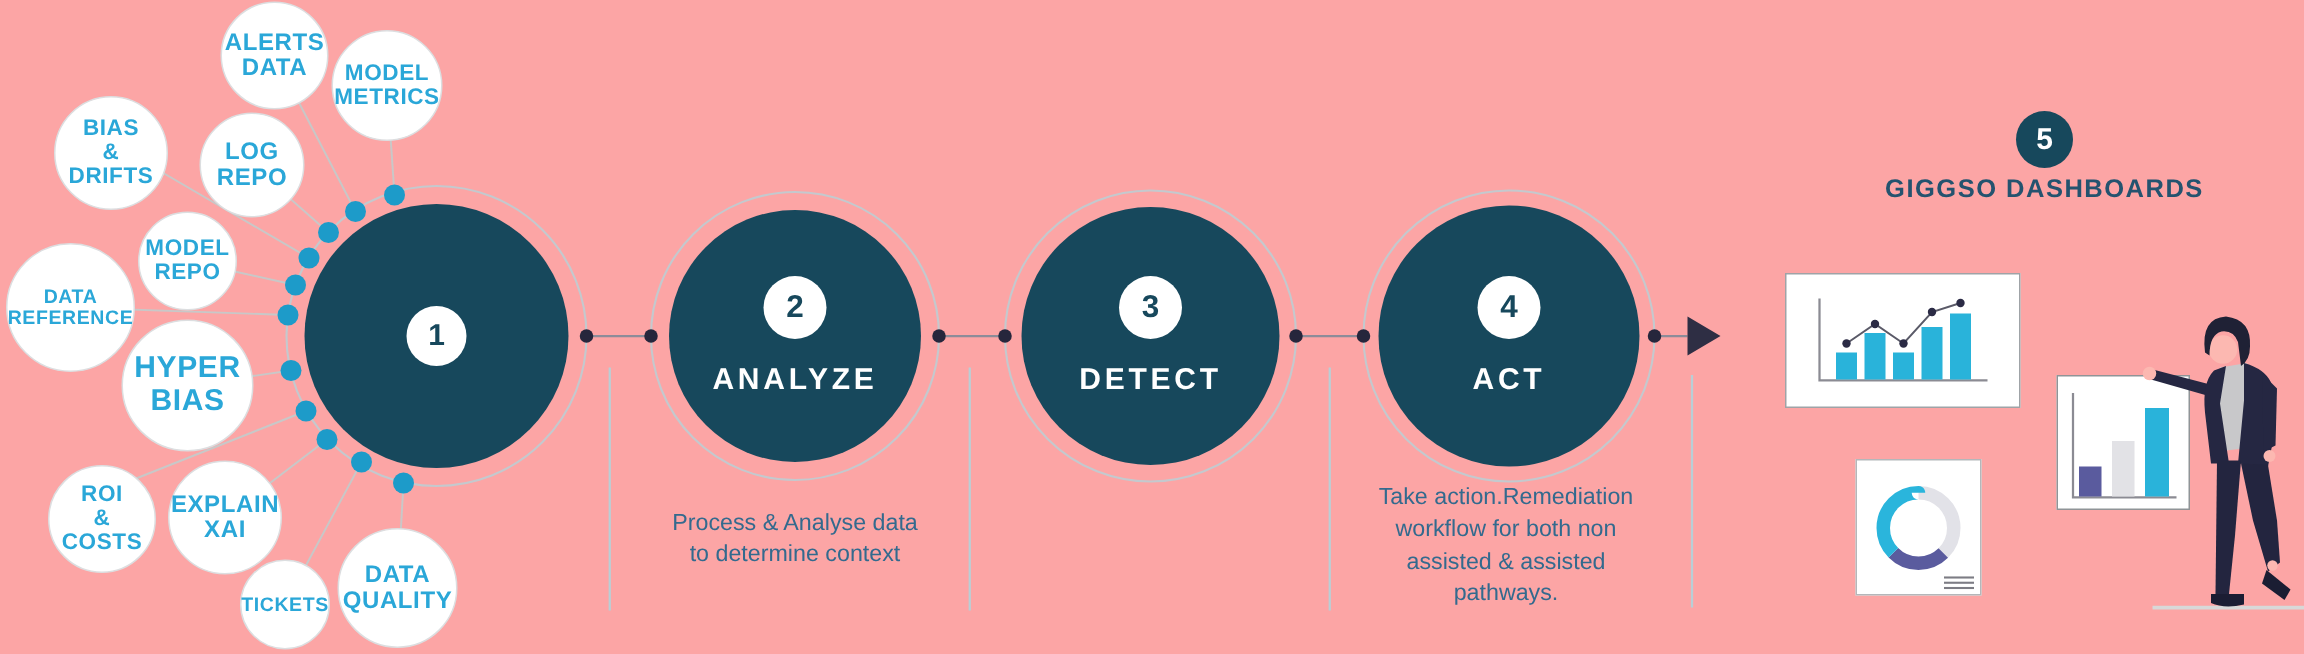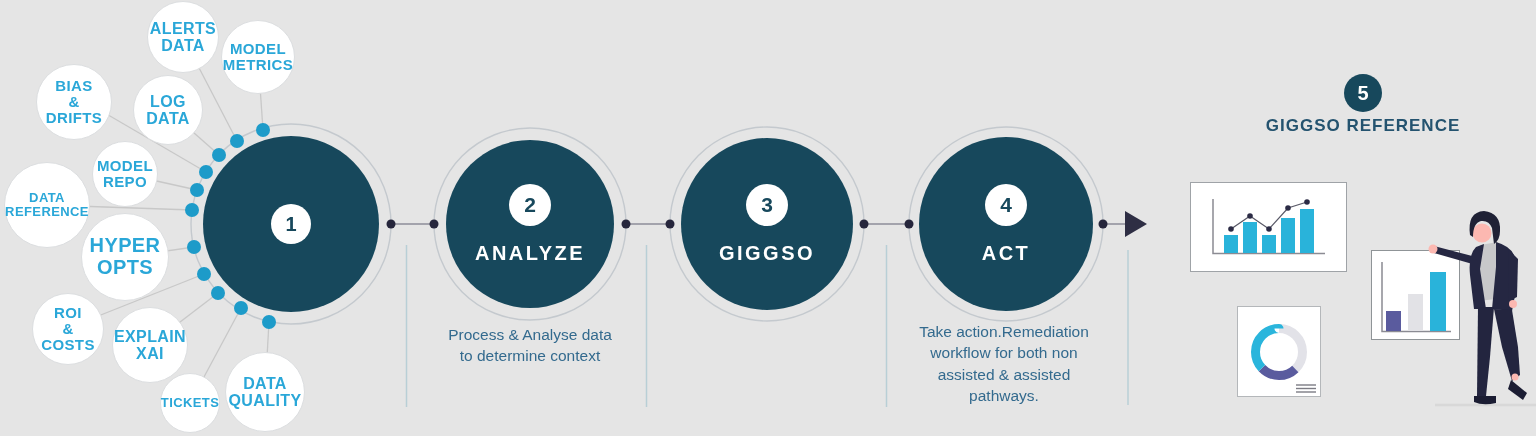--- a/index.html
+++ b/index.html
@@ -1,17 +1,17 @@
 <!DOCTYPE html>
 <html><head>
 <meta charset="utf-8">
 <style>
   html,body{margin:0;padding:0;background:#ffffff;}
   .canvas{
-    position:relative;width:1536px;height:436px;background:#e5e5e5;overflow:hidden;
+    position:relative;width:1536px;height:436px;background:#fca5a5;overflow:hidden;
     font-family:"Liberation Sans", sans-serif;
   }
   .layer{position:absolute;left:0;top:0;}
   
   .bubble{
     position:absolute;border:1.5px solid #dcdee0;border-radius:50%;background:#ffffff;
     display:flex;align-items:center;justify-content:center;text-align:center;
     color:#2aa7d8;font-weight:bold;line-height:1.08;letter-spacing:.4px;
     white-space:pre-line;z-index:2;box-sizing:border-box;
   }
@@ -119,28 +119,28 @@
   </svg>
 
   <div class="bubble" style="left:147px;top:1px;width:72px;height:72px;font-size:16px;">ALERTS
 DATA</div>
   <div class="bubble" style="left:221px;top:20px;width:74px;height:74px;font-size:15px;">MODEL
 METRICS</div>
   <div class="bubble" style="left:36px;top:64px;width:76px;height:76px;font-size:15px;">BIAS
 &amp;
 DRIFTS</div>
   <div class="bubble" style="left:133px;top:75px;width:70px;height:70px;font-size:16px;">LOG
-DATA</div>
+REPO</div>
   <div class="bubble" style="left:92px;top:141px;width:66px;height:66px;font-size:15px;">MODEL
 REPO</div>
   <div class="bubble" style="left:4px;top:162px;width:86px;height:86px;font-size:13px;">DATA
 REFERENCE</div>
   <div class="bubble" style="left:81px;top:213px;width:88px;height:88px;font-size:20px;">HYPER
-OPTS</div>
-  <div class="bubble" style="left:32px;top:293px;width:72px;height:72px;font-size:15px;">ROI
+BIAS</div>
+  <div class="bubble" style="left:32px;top:310px;width:72px;height:72px;font-size:15px;">ROI
 &amp;
 COSTS</div>
   <div class="bubble" style="left:112px;top:307px;width:76px;height:76px;font-size:16px;">EXPLAIN
 XAI</div>
   <div class="bubble" style="left:160px;top:373px;width:60px;height:60px;font-size:13px;">TICKETS</div>
   <div class="bubble" style="left:225px;top:352px;width:80px;height:80px;font-size:16px;">DATA
 QUALITY</div>
 
   <div class="circle" style="left:203px;top:136px;width:176px;height:176px;">
     <div class="badge b40">
@@ -152,41 +152,41 @@
     <div class="badge b42">
         <span>2</span>
       </div>
     <div class="circle-title">ANALYZE</div>
   </div>
 
   <div class="circle" style="left:681px;top:138px;width:172px;height:172px;">
     <div class="badge b42">
         <span>3</span>
       </div>
-    <div class="circle-title">GIGGSO</div>
+    <div class="circle-title">DETECT</div>
   </div>
 
   <div class="circle" style="left:919px;top:137px;width:174px;height:174px;">
     <div class="badge b42">
         <span>4</span>
       </div>
     <div class="circle-title">ACT</div>
   </div>
 
-  <div class="caption" style="left:410px;top:324px;width:240px;">Process &amp; Analyse data
+  <div class="caption" style="left:410px;top:338px;width:240px;">Process &amp; Analyse data
 to determine context</div>
   <div class="caption" style="left:893px;top:321px;width:222px;">Take action.Remediation
 workflow for both non
 assisted &amp; assisted
 pathways.</div>
 
   <div class="step5-badge">
       <span>5</span>
     </div>
-  <div class="step5-title">GIGGSO REFERENCE</div>
+  <div class="step5-title">GIGGSO DASHBOARDS</div>
 
   <div class="card cardA">
     <svg width="154" height="87" viewBox="0 0 154 87">
       <polyline points="22,16 22,70.5 134,70.5" fill="none" stroke="#8b8b93" stroke-width="1.5"></polyline>
       <g fill="#29b3da">
         <rect x="33" y="52" width="14" height="18"></rect>
         <rect x="52" y="39" width="14" height="31"></rect>
         <rect x="71" y="52" width="14" height="18"></rect>
         <rect x="90" y="35" width="14" height="35"></rect>
         <rect x="109" y="26" width="14" height="44"></rect>

